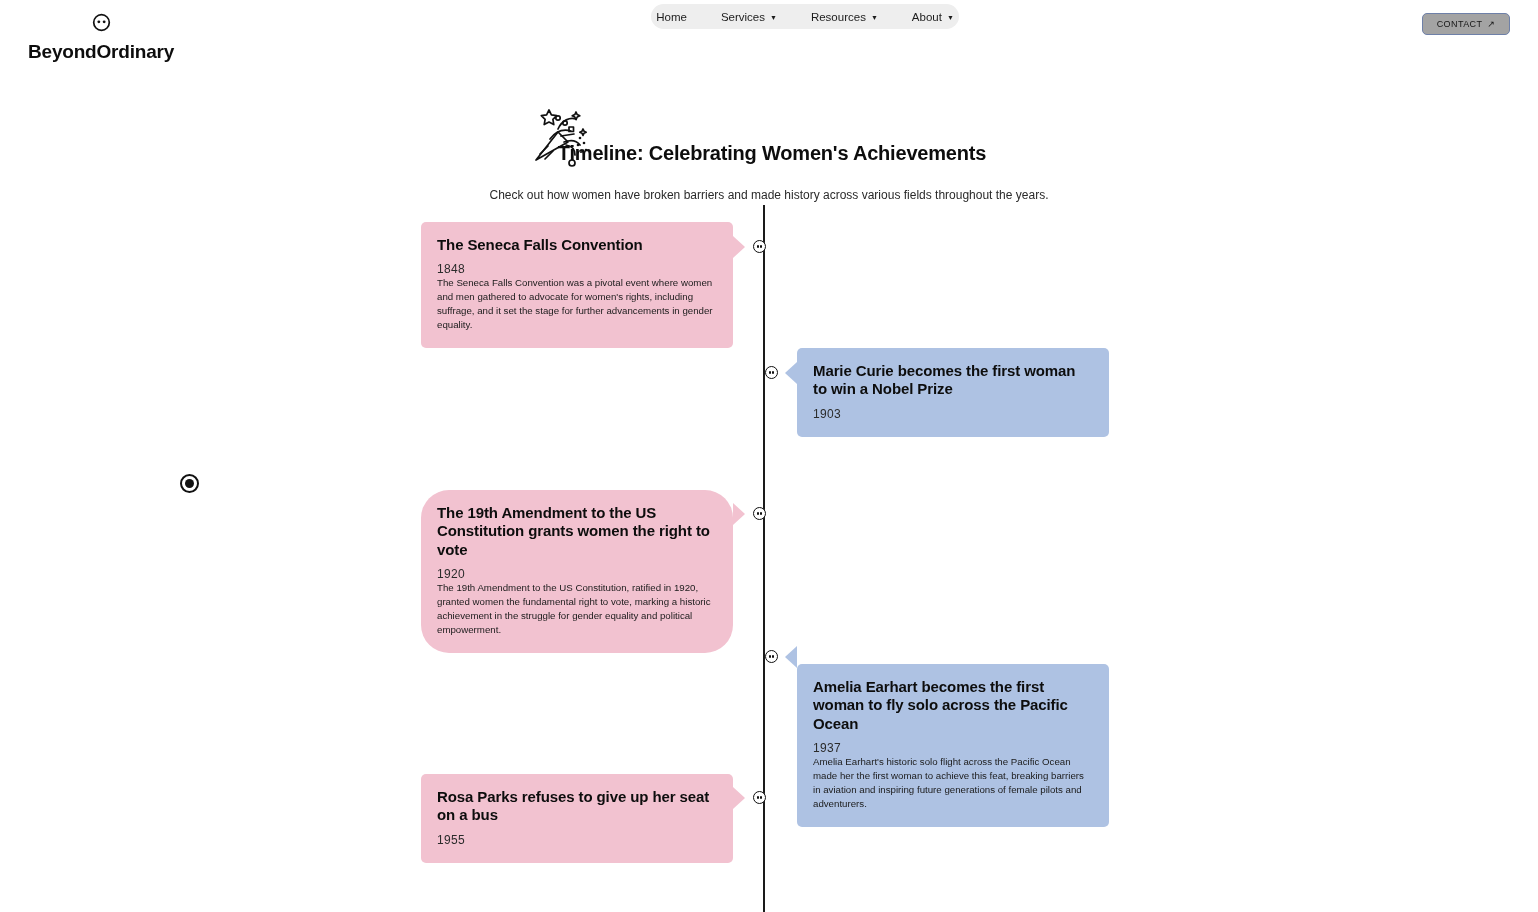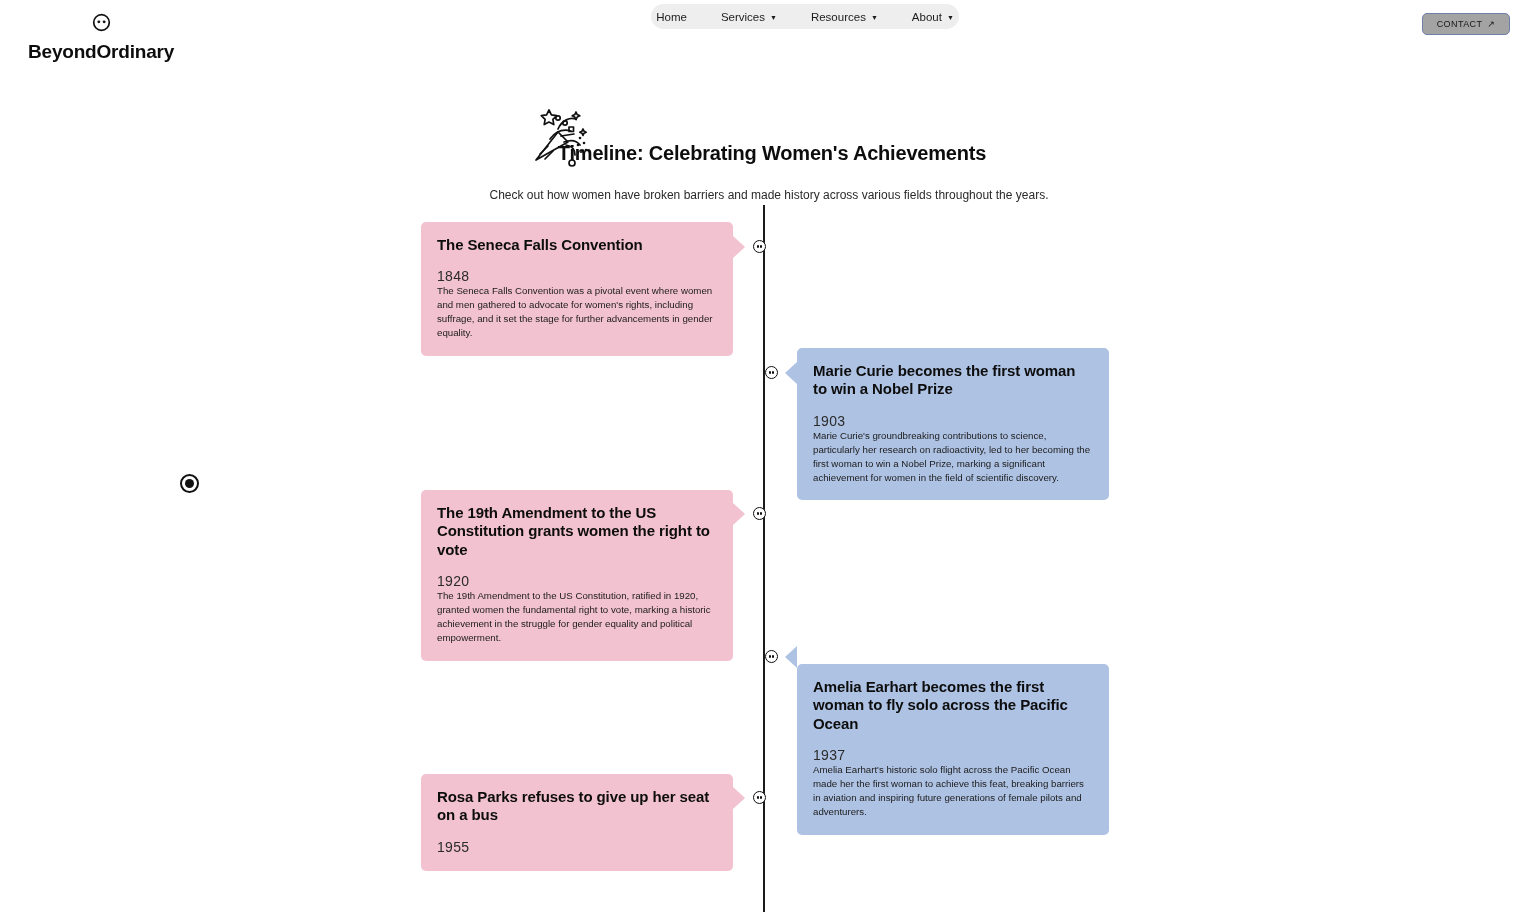--- a/index.html
+++ b/index.html
@@ -175,23 +175,23 @@
   .card.right { left: 797px; background: #aec2e3; }
 
   .card-title {
     font-size: 15px;
     font-weight: bold;
     line-height: 1.22;
     color: #0d0d0d;
     letter-spacing: -0.1px;
   }
   .card-year {
-    font-size: 14px;
+    font-size: 12px;
     color: #2b2b2b;
-    margin-top: 14px;
+    margin-top: 8px;
     letter-spacing: 0.3px;
   }
   .card-body {
     font-size: 9.7px;
     line-height: 1.44;
     color: #1b1b1b;
   }
 
   .pointer {
     position: absolute;
@@ -319,29 +319,28 @@
   </div>
   <div class="pointer to-right" style="top:236px;"></div>
   <div class="node" style="left:753px; top:240px;">
       <b></b>
       <b></b>
     </div>
 
   <div class="card right" style="top:348px;">
     <div class="card-title">Marie Curie becomes the first woman to win a Nobel Prize</div>
     <div class="card-year">1903</div>
-    <div class="card-body">Marie Curie's groundbreaking contributions to science, particularly her research on radioactivity, led to her becoming the first woman to win a Nobel Prize, marking a significant achievement for women in the field of scientific discovery.</div>
   </div>
   <div class="pointer to-left" style="top:362px;"></div>
   <div class="node" style="left:765px; top:366px;">
       <b></b>
       <b></b>
     </div>
 
-  <div class="card left" style="top:490px;">
+  <div class="card left" style="top:490px;border-radius:28px;">
     <div class="card-title">The 19th Amendment to the US Constitution grants women the right to vote</div>
     <div class="card-year">1920</div>
     <div class="card-body">The 19th Amendment to the US Constitution, ratified in 1920, granted women the fundamental right to vote, marking a historic achievement in the struggle for gender equality and political empowerment.</div>
   </div>
   <div class="pointer to-right" style="top:503px;"></div>
   <div class="node" style="left:753px; top:507px;">
       <b></b>
       <b></b>
     </div>
 

